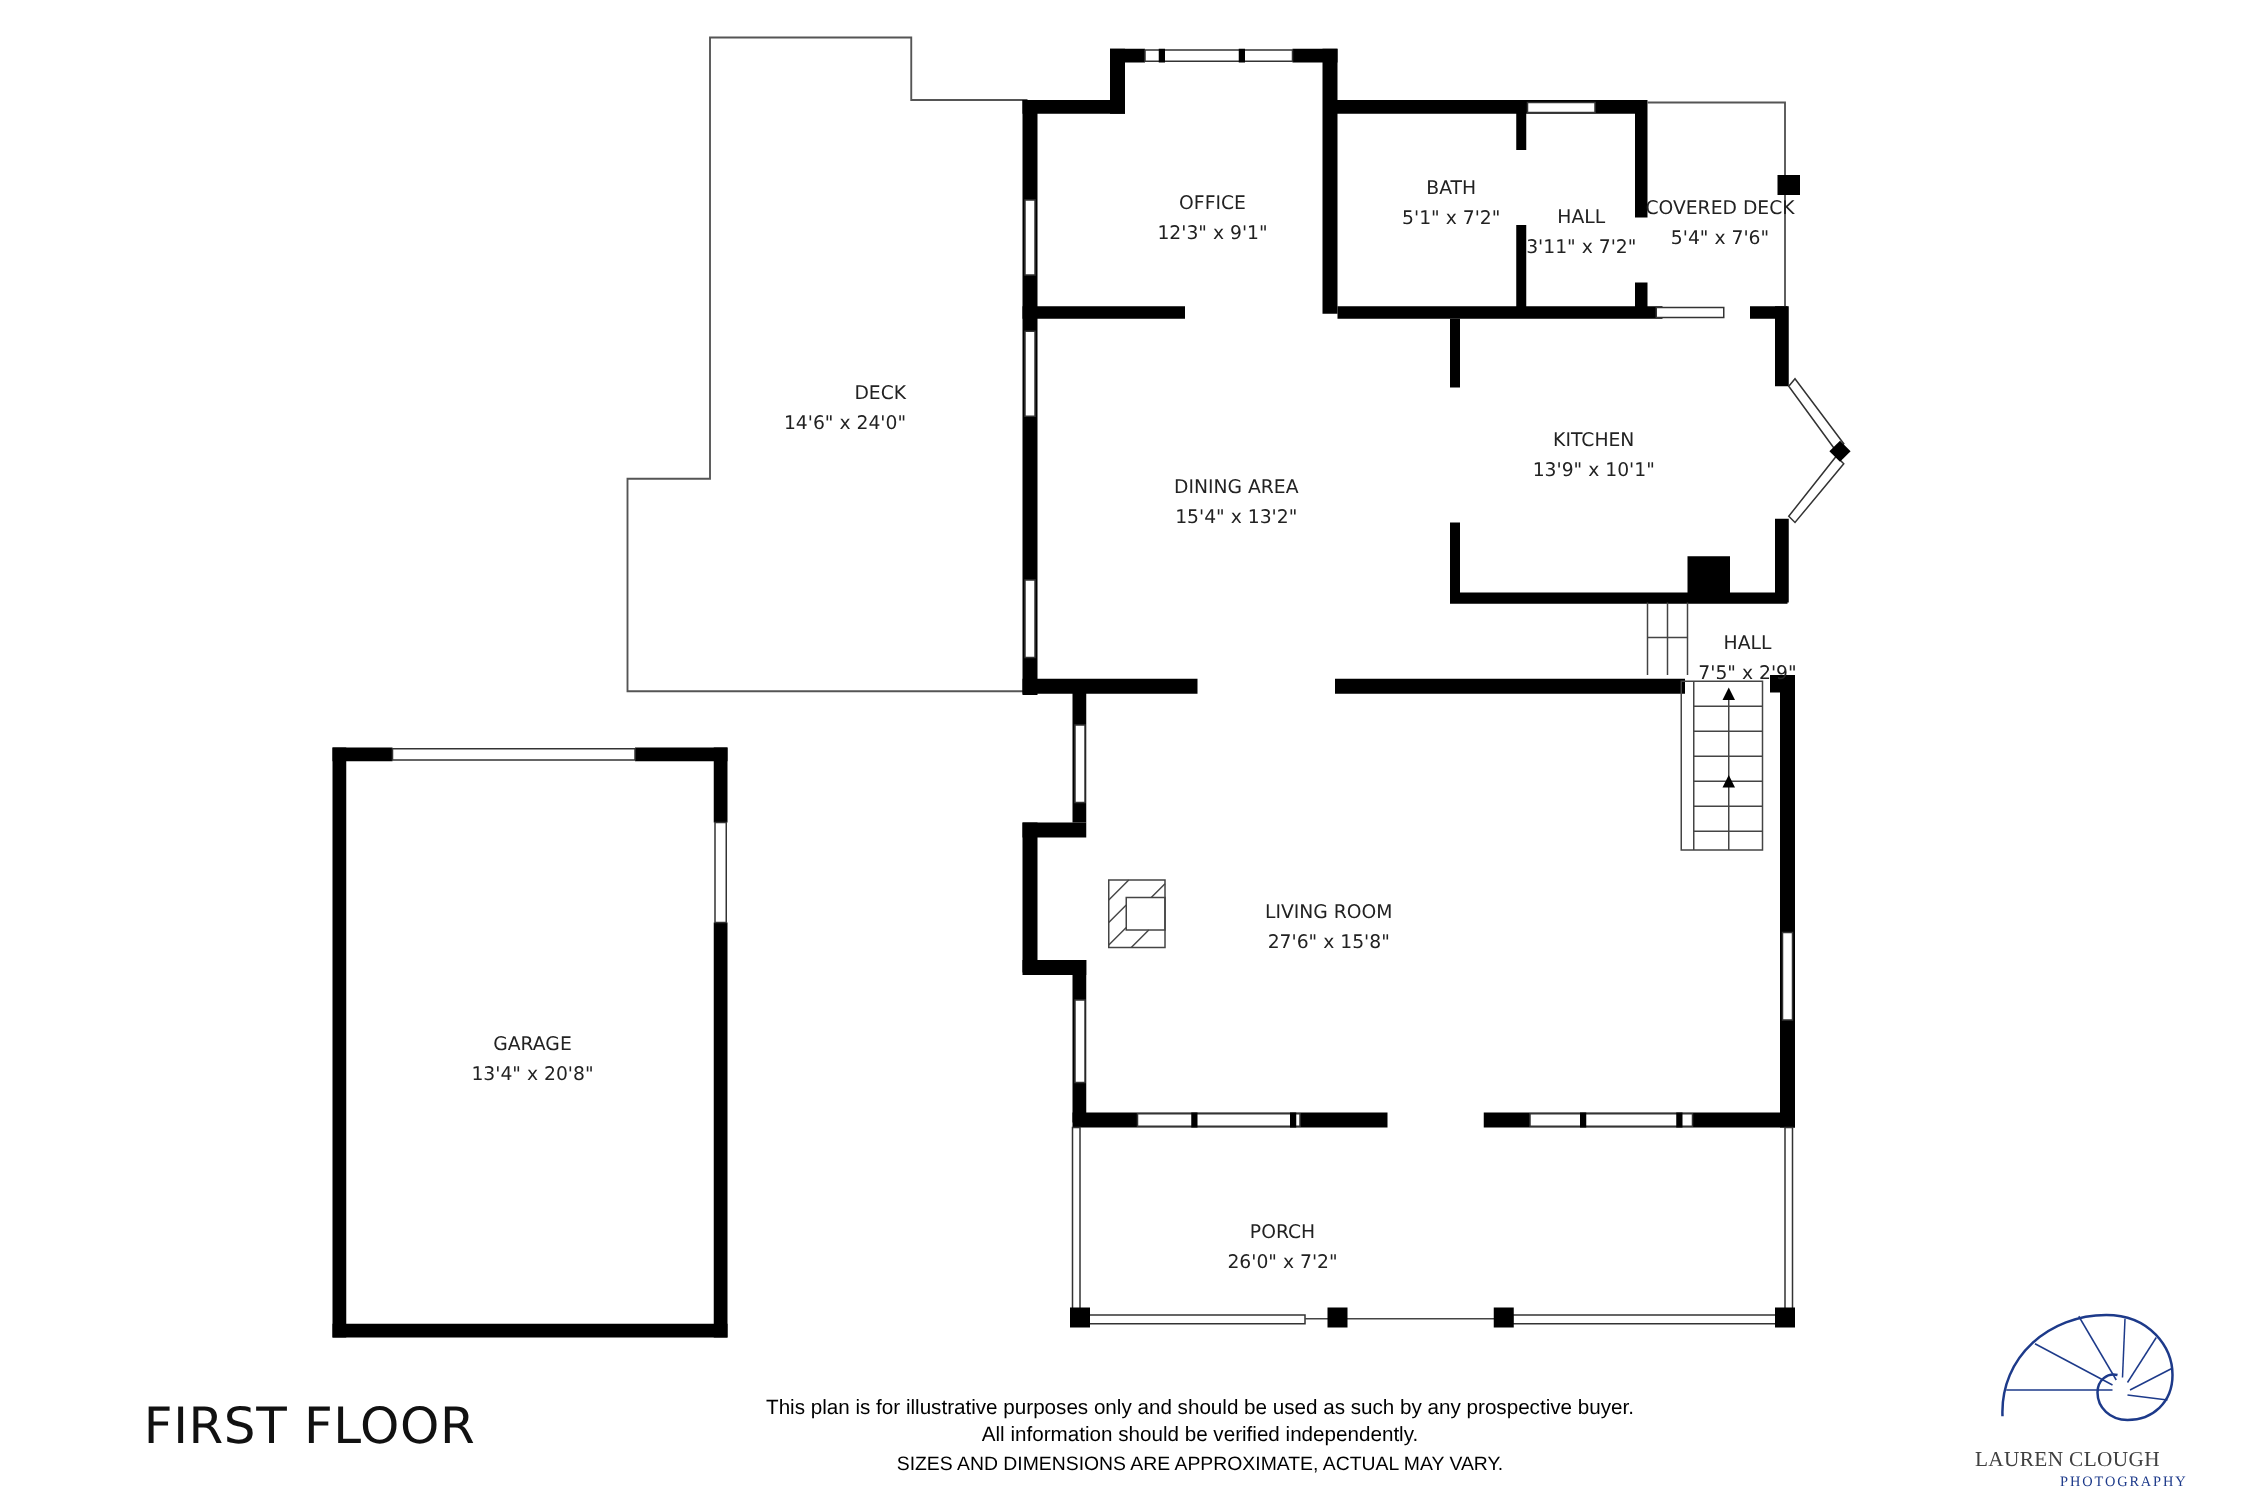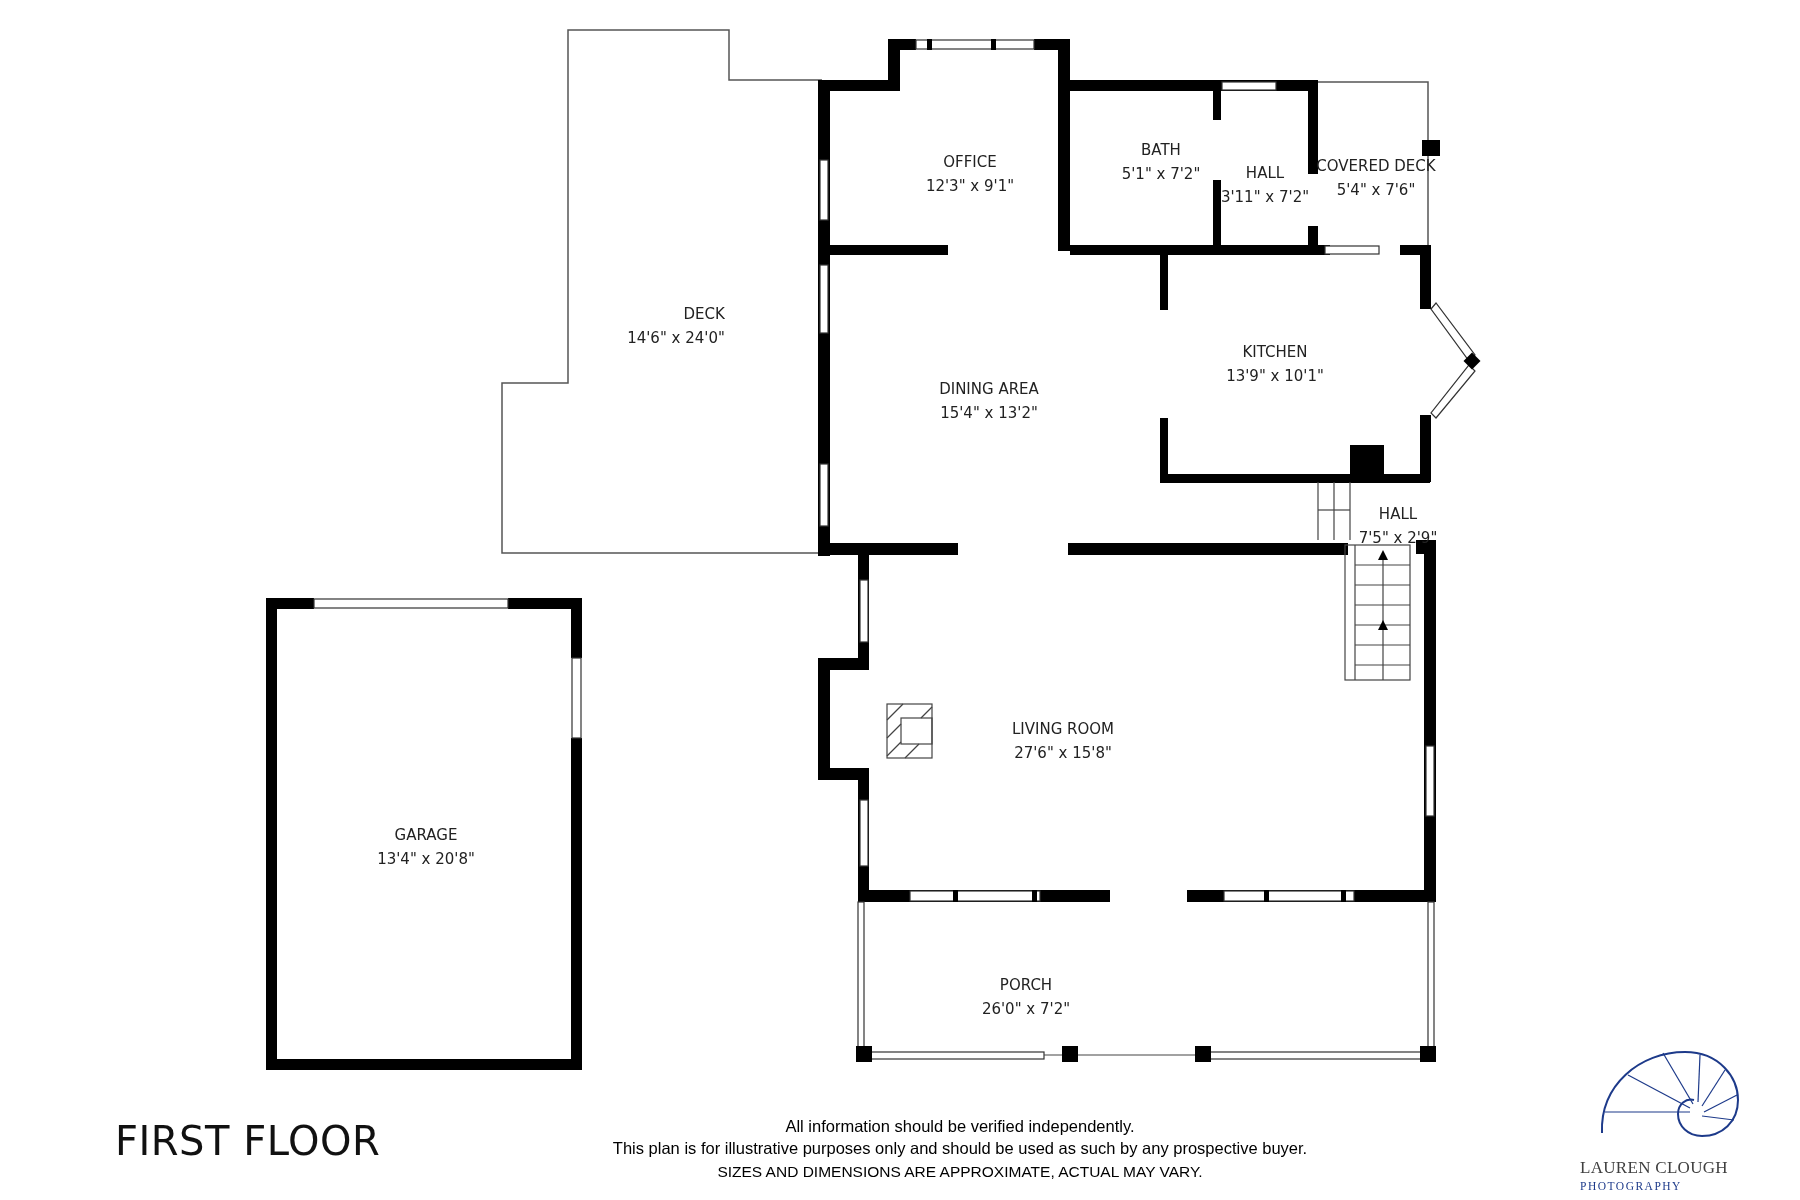--- a/index.html
+++ b/index.html
@@ -10,21 +10,21 @@
   .win { fill: #fff; stroke: #333; stroke-width: 1.2; }
   .thin { stroke: #444; stroke-width: 1.2; fill: none; }
   .room-label { position: absolute; text-align: center; color: #222; font-size: 15px; line-height: 24px; transform: translateX(-50%); white-space: nowrap; }
   .room-label .nm, .room-label .dm { display: block; }
   .floor-title { position: absolute; left: 89px; top: 1118px; font-size: 40px; color: #111; font-family: "DejaVu Sans", sans-serif; letter-spacing: 0.5px; margin-left: 26px; }
   .disclaimer { position: absolute; left: 410px; width: 1100px; top: 1116px; text-align: center; font-family: "Liberation Sans", sans-serif; font-size: 16.5px; color: #000; line-height: 21.5px; }
   .disclaimer .note { font-size: 15.5px; display: block; margin-top: 2px; }
   .disclaimer span { display: block; }
   .logo { position: absolute; left: 1580px; top: 1050px; width: 200px; height: 150px; }
   .logo .brand { position: absolute; left: 0; top: 108px; width: 170px; text-align: left; font-family: "Liberation Serif", serif; font-size: 17px; color: #404040; letter-spacing: 0.3px; }
-  .logo .sub { position: absolute; left: 0; top: 130px; width: 170px; text-align: left; font-family: "Liberation Serif", serif; font-size: 11.5px; color: #1d3a8a; letter-spacing: 1.5px; }
+  .logo .sub { position: absolute; left: 0; top: 130px; width: 170px; text-align: right; font-family: "Liberation Serif", serif; font-size: 11.5px; color: #1d3a8a; letter-spacing: 1.5px; }
 </style>
 </head>
 <body>
 
 <svg id="plan" viewBox="0 0 1800 1200" xmlns="http://www.w3.org/2000/svg">
 
   <g>
     <polyline class="outline" points="822,80 729,80 729,30 568,30 568,383 502,383 502,553 822,553"></polyline>
   </g>
 
@@ -204,21 +204,21 @@
   <span class="dm">13'4" x 20'8"</span>
 </div>
 <div class="room-label" style="left:1026px; top:957px;margin-top:16px;">
   <span class="nm">PORCH</span>
   <span class="dm">26'0" x 7'2"</span>
 </div>
 
 <div class="floor-title">FIRST FLOOR</div>
 
 <div class="disclaimer">
+  <span>This plan is for illustrative purposes only and should be used as such by any prospective buyer.</span>
   <span>All information should be verified independently.</span>
-  <span>This plan is for illustrative purposes only and should be used as such by any prospective buyer.</span>
   <span class="note">SIZES AND DIMENSIONS ARE APPROXIMATE, ACTUAL MAY VARY.</span>
 </div>
 
 <div class="logo">
   <div class="brand">LAUREN CLOUGH</div>
   <div class="sub">PHOTOGRAPHY</div>
 </div>
 
 </body></html>

